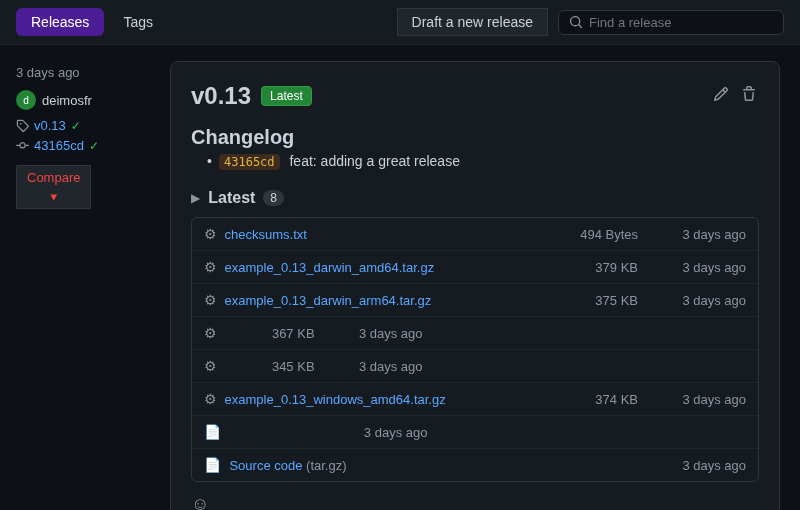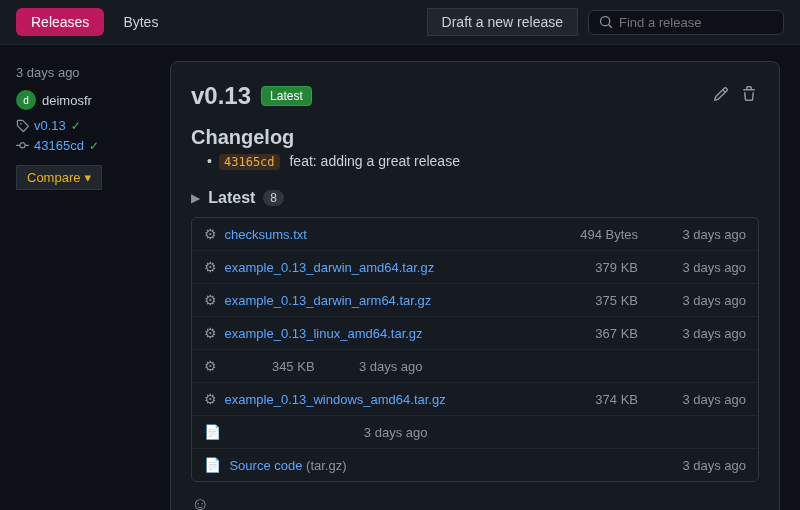--- a/index.html
+++ b/index.html
@@ -28,21 +28,21 @@
     }
     .tab-btn {
       padding: 5px 14px;
       border-radius: 6px;
       border: 1px solid transparent;
       font-size: 14px;
       cursor: pointer;
       font-weight: 500;
     }
     .tab-btn.active {
-      background: #be185d;
+      background: #4c1d95;
       color: #fff;
       border-color: transparent;
     }
     .tab-btn.inactive {
       background: transparent;
       color: #c9d1d9;
       border-color: transparent;
     }
 
     .header-actions {
@@ -61,21 +61,21 @@
     }
 
     .search-box {
       display: flex;
       align-items: center;
       background: #0d1117;
       border: 1px solid #30363d;
       border-radius: 6px;
       padding: 4px 10px;
       gap: 6px;
-      width: 196px;
+      width: 226px;
     }
     .search-box input {
       background: transparent;
       border: none;
       outline: none;
       color: #8b949e;
       font-size: 13px;
       width: 100%;
     }
     .search-icon-svg {
@@ -148,23 +148,24 @@
       color: #58a6ff;
     }
     .compare-btn {
       display: flex;
       align-items: center;
       gap: 4px;
       padding: 4px 10px;
       background: #21262d;
       border: 1px solid #30363d;
       border-radius: 1px;
-      color: #eab308;
+      color: #ef4444;
       font-size: 13px;
       cursor: pointer;
+      flex-direction: column;
     }
 
     
     .content {
       flex: 1;
       padding: 16px 20px;
       overflow-y: auto;
     }
     .release-card {
       background: #161b22;
@@ -322,21 +323,21 @@
     ::-webkit-scrollbar { width: 6px; }
     ::-webkit-scrollbar-track { background: transparent; }
     ::-webkit-scrollbar-thumb { background: #30363d; border-radius: 3px; }
   </style>
 </head>
 <body>
 
 <div class="top-nav">
   <div class="tab-group">
     <button class="tab-btn active">Releases</button>
-    <button class="tab-btn inactive">Bytes</button>
+    <button class="tab-btn inactive">Tags</button>
   </div>
   <div class="header-actions">
     <button class="draft-btn">Draft a new release</button>
     <div class="search-box">
       <svg class="search-icon-svg" width="14" height="14" viewBox="0 0 16 16" fill="#8b949e">
         <path d="M10.68 11.74a6 6 0 0 1-7.922-8.982 6 6 0 0 1 8.982 7.922l3.04 3.04a.749.749 0 0 1-.326 1.275.749.749 0 0 1-.734-.215ZM11.5 7a4.499 4.499 0 1 0-8.997 0A4.499 4.499 0 0 0 11.5 7Z"></path>
       </svg>
       <input type="text" placeholder="Find a release" style="">
     </div>
   </div>
@@ -425,21 +426,20 @@
 
           <div class="asset-row">
             <span class="asset-icon">⚙</span>
             <a class="asset-name">example_0.13_darwin_arm64.tar.gz</a>
             <span class="asset-size">375 KB</span>
             <span class="asset-date">3 days ago</span>
           </div>
 
           <div class="asset-row">
             <span class="asset-icon">⚙</span>
-            <a class="asset-name">example_0.13_linux_amd64.tar.gz</a>
             <span class="asset-size">367 KB</span>
             <span class="asset-date">3 days ago</span>
           </div>
 
           <div class="asset-row">
             <span class="asset-icon">⚙</span>
             <span class="asset-size">345 KB</span>
             <span class="asset-date">3 days ago</span>
           </div>
 

